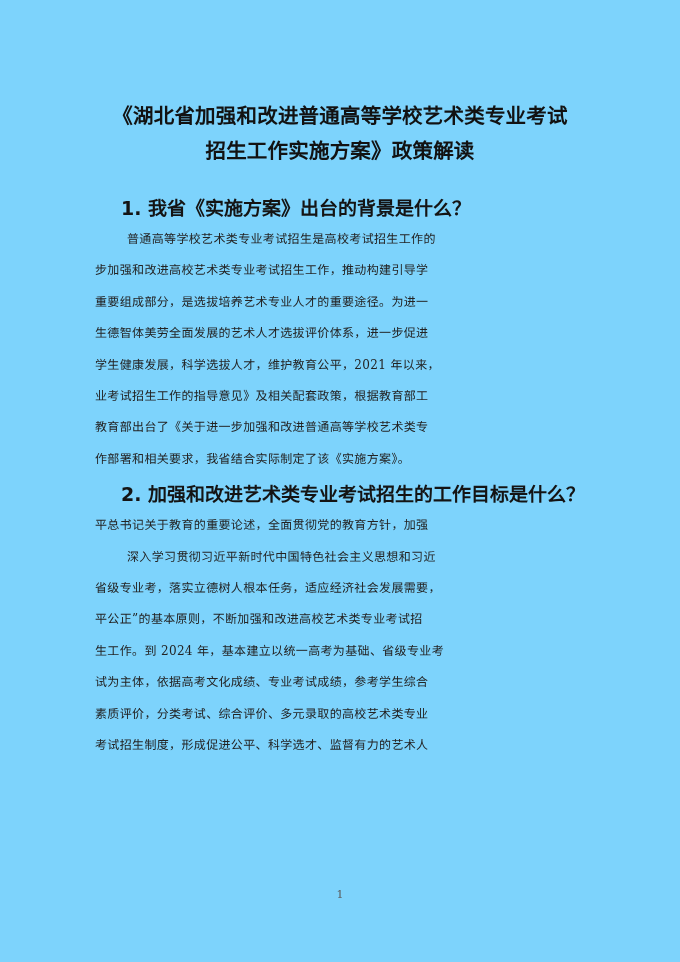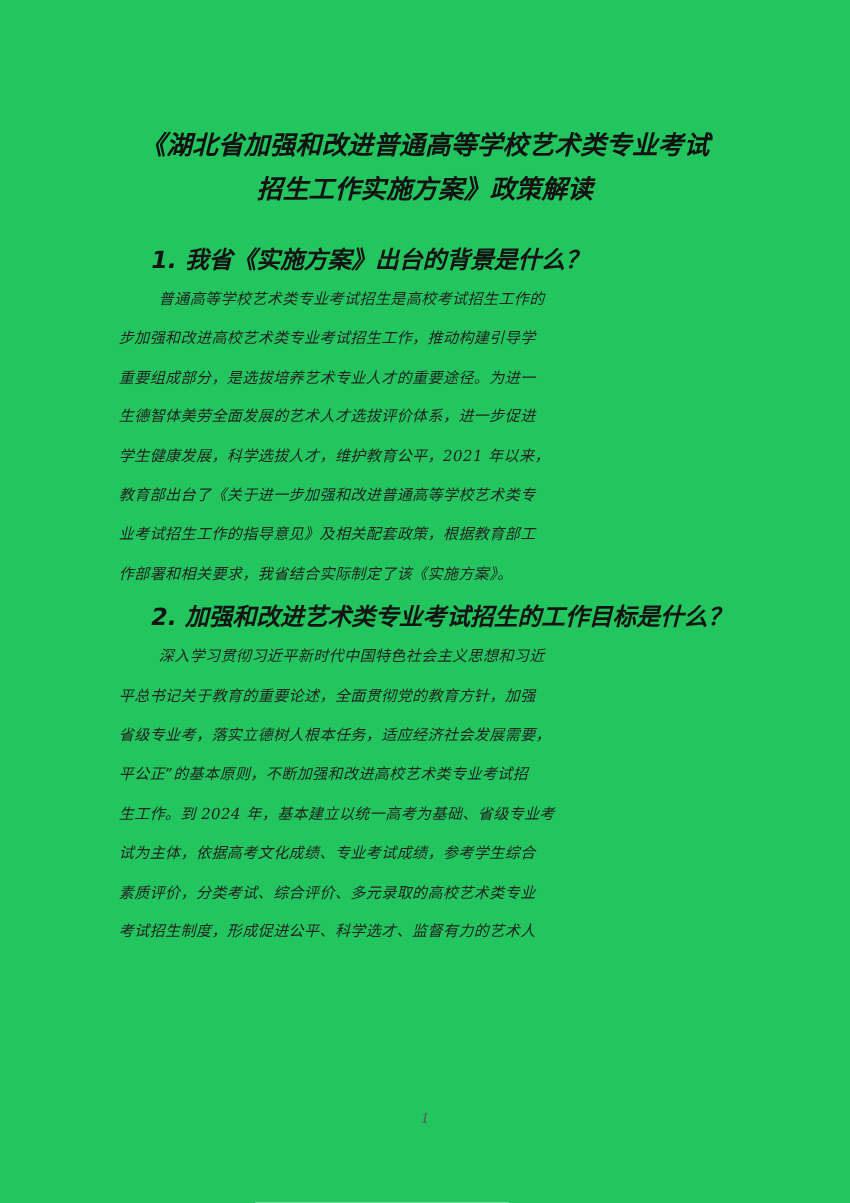--- a/index.html
+++ b/index.html
@@ -13,22 +13,21 @@
     height: 962px;
     position: relative;
     overflow: hidden;
     font-family: "DejaVu Serif", "Liberation Serif", serif;
     color: #1a1a1a;
   }
 
   .page {
     position: absolute;
     inset: 0;
-    background: #22c55e;
-    font-style: italic;
+    background: #7dd3fc;
   }
 
   .doc-title {
     position: absolute;
     top: 99px;
     left: 95px;
     width: 490px;
     text-align: center;
     font-family: "DejaVu Sans", "Liberation Sans", sans-serif;
     font-weight: 700;
@@ -105,32 +104,32 @@
   <div class="content">
 
     <h2 class="section-heading">1. 我省《实施方案》出台的背景是什么？</h2>
 
     <p class="body-para">
       <span class="ln indent">普通高等学校艺术类专业考试招生是高校考试招生工作的</span>
       <span class="ln">步加强和改进高校艺术类专业考试招生工作，推动构建引导学</span>
       <span class="ln">重要组成部分，是选拔培养艺术专业人才的重要途径。为进一</span>
       <span class="ln">生德智体美劳全面发展的艺术人才选拔评价体系，进一步促进</span>
       <span class="ln">学生健康发展，科学选拔人才，维护教育公平，2021 年以来，</span>
+      <span class="ln">业考试招生工作的指导意见》及相关配套政策，根据教育部工</span>
       <span class="ln">教育部出台了《关于进一步加强和改进普通高等学校艺术类专</span>
-      <span class="ln">业考试招生工作的指导意见》及相关配套政策，根据教育部工</span>
       <span class="ln">作部署和相关要求，我省结合实际制定了该《实施方案》。</span>
     </p>
 
     <div class="spacer-3"></div>
 
     <h2 class="section-heading">2. 加强和改进艺术类专业考试招生的工作目标是什么？</h2>
 
     <p class="body-para">
+      <span class="ln">平总书记关于教育的重要论述，全面贯彻党的教育方针，加强</span>
       <span class="ln indent">深入学习贯彻习近平新时代中国特色社会主义思想和习近</span>
-      <span class="ln">平总书记关于教育的重要论述，全面贯彻党的教育方针，加强</span>
       <span class="ln">省级专业考，落实立德树人根本任务，适应经济社会发展需要，</span>
       <span class="ln">平公正”的基本原则，不断加强和改进高校艺术类专业考试招</span>
       <span class="ln">生工作。到 2024 年，基本建立以统一高考为基础、省级专业考</span>
       <span class="ln">试为主体，依据高考文化成绩、专业考试成绩，参考学生综合</span>
       <span class="ln">素质评价，分类考试、综合评价、多元录取的高校艺术类专业</span>
       <span class="ln">考试招生制度，形成促进公平、科学选才、监督有力的艺术人</span>
     </p>
 
   </div>
 

